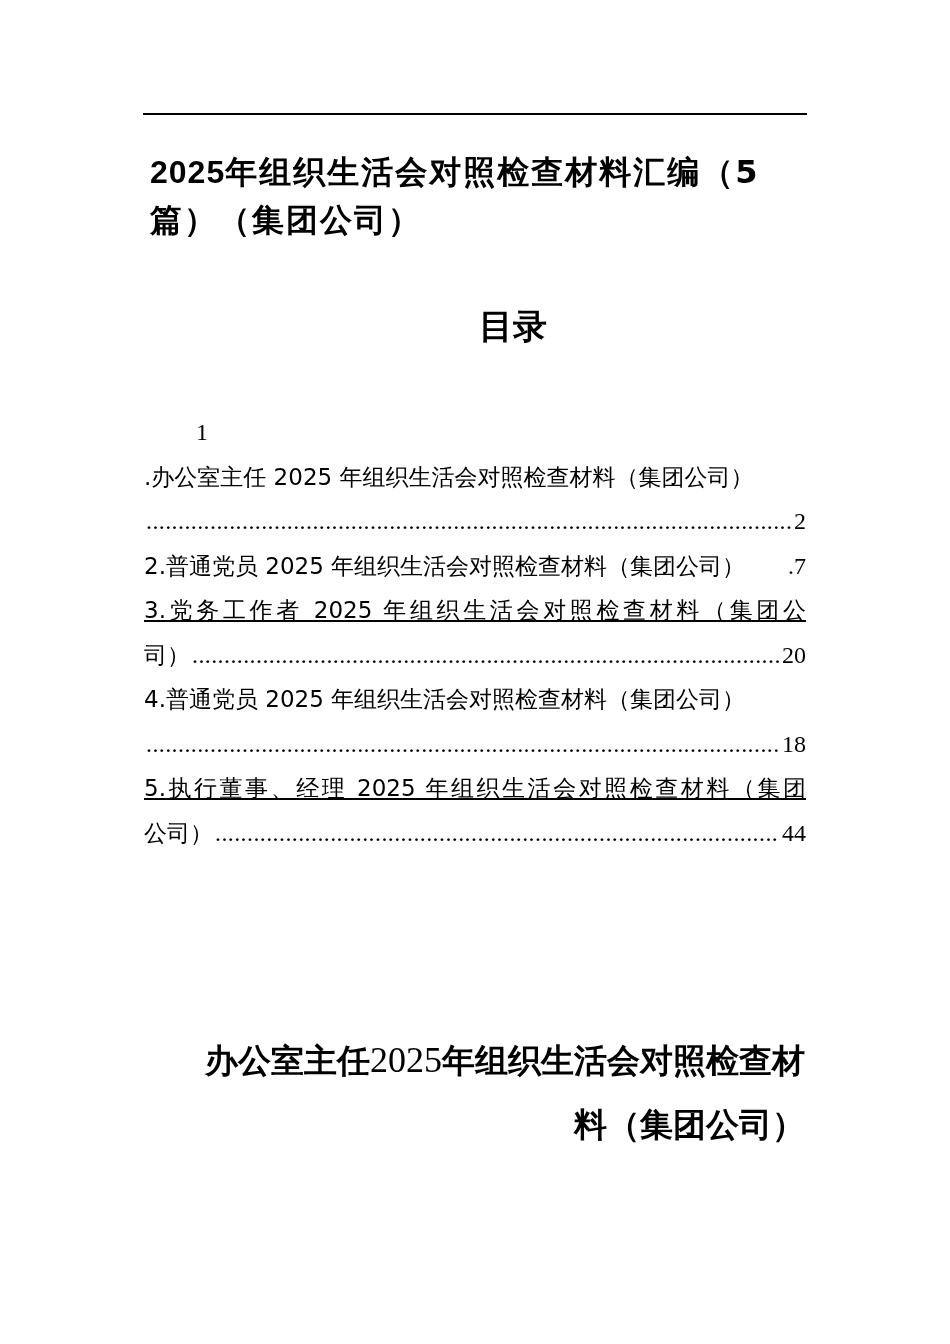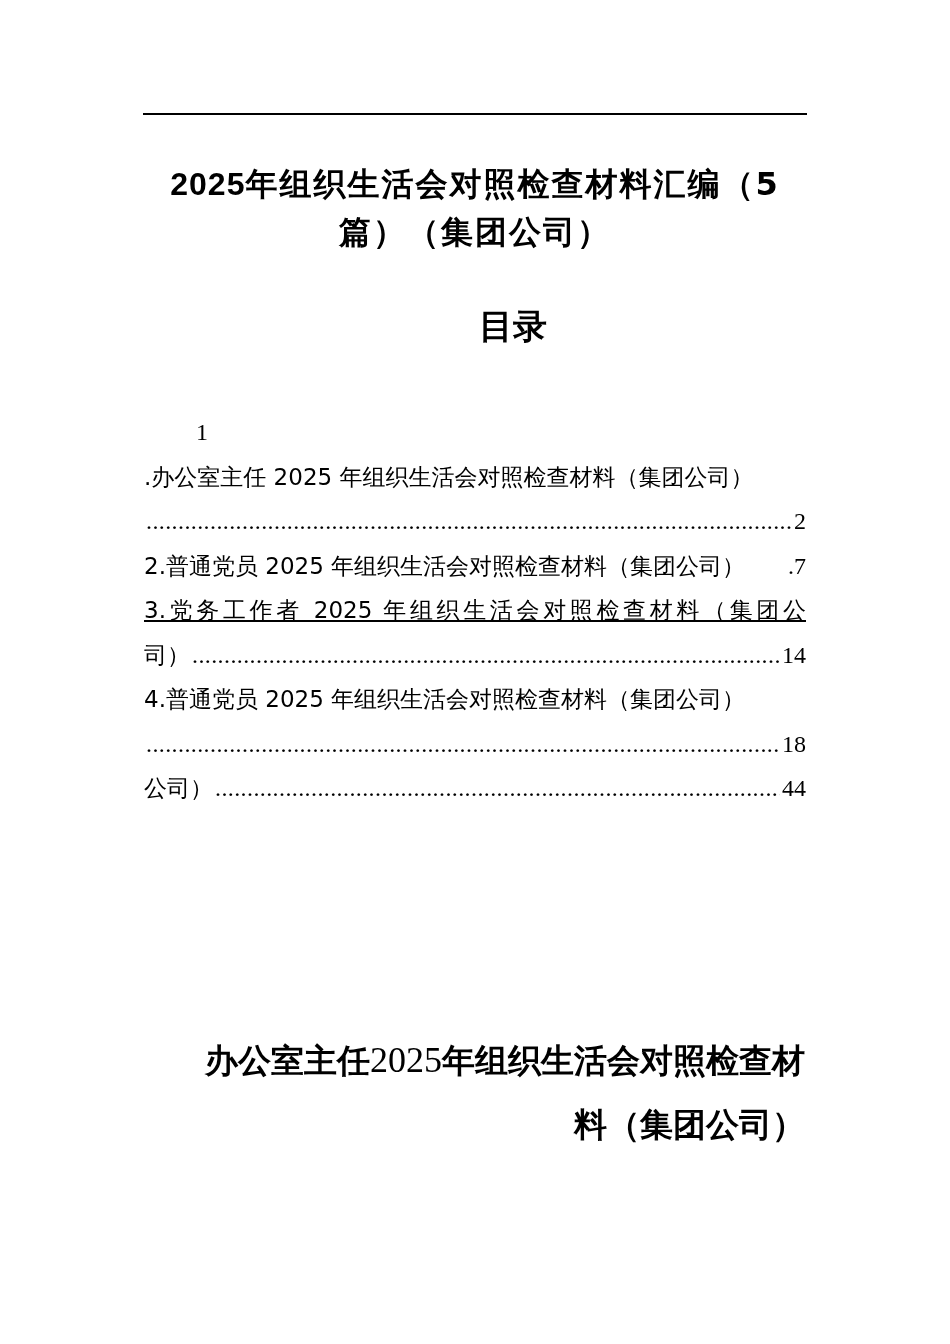--- a/index.html
+++ b/index.html
@@ -19,23 +19,22 @@
       position: absolute;
       left: 143px;
       top: 113px;
       width: 664px;
       height: 2px;
       background: #000000;
     }
     .doc-title {
       position: absolute;
       left: 150px;
-      top: 160px;
+      top: 148px;
       width: 650px;
-      text-align: center;
       font-family: "DejaVu Sans", "Liberation Sans", sans-serif;
       font-weight: bold;
       font-size: 32px;
       line-height: 48px;
       letter-spacing: 2px;
     }
     .doc-title .num {
       font-family: "Liberation Sans", "DejaVu Sans", sans-serif;
       font-weight: bold;
       letter-spacing: 1px;
@@ -143,30 +142,31 @@
   <div class="toc-line leader">
     <span class="lead-text">2.普通党员 2025 年组织生活会对照检查材料（集团公司）</span>
     <span style="flex:1 1 auto;"></span>
     <span class="page">.7</span>
   </div>
 
   <div class="toc-line justified">3.党务工作者 2025 年组织生活会对照检查材料（集团公</div>
   <div class="toc-line leader">
     <span class="lead-text">司）</span>
     <span class="dots"></span>
-    <span class="page">14</span>
+    <span class="page">20</span>
   </div>
 
   <div class="toc-line">4.普通党员 2025 年组织生活会对照检查材料（集团公司）</div>
   <div class="toc-line leader">
     <span class="lead-text"></span>
     <span class="dots"></span>
     <span class="page">18</span>
   </div>
 
+  <div class="toc-line justified">5.执行董事、经理 2025 年组织生活会对照检查材料（集团</div>
   <div class="toc-line leader">
     <span class="lead-text">公司）</span>
     <span class="dots"></span>
     <span class="page">44</span>
   </div>
 </div>
 
 <div class="section-title">
   <div><span>办公室主任</span><span class="latin">2025</span><span>年组织生活会对照检查材</span></div>
   <div>料（集团公司）</div>

